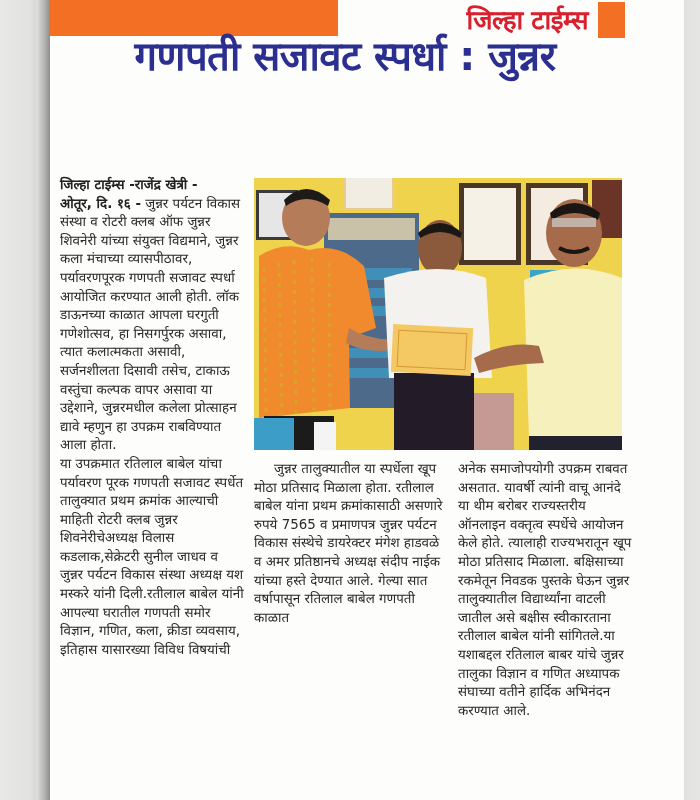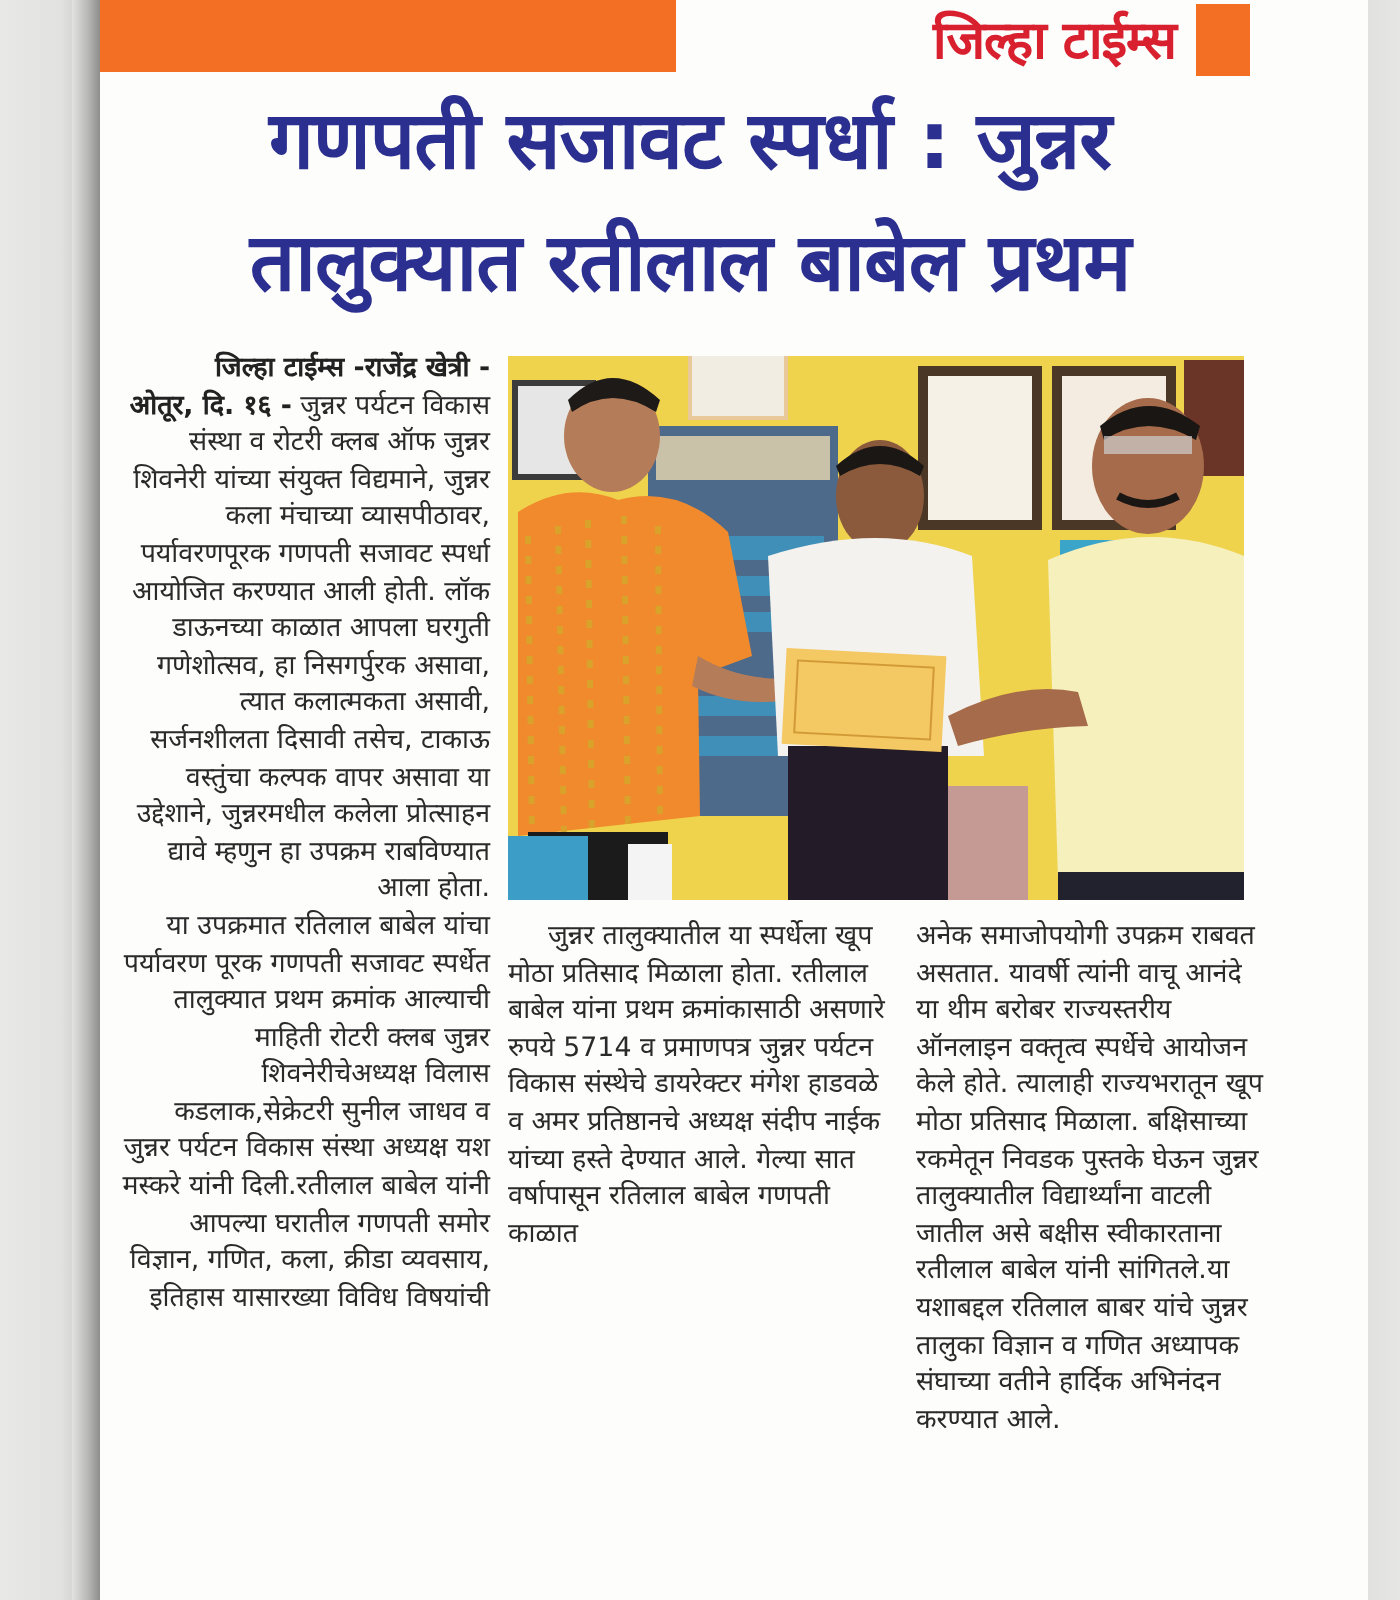--- a/index.html
+++ b/index.html
@@ -41,30 +41,30 @@
     padding-right: 8px; box-sizing: border-box;
     color: #d8202f; font-family: "DejaVu Sans", sans-serif;
     font-weight: bold; font-size: 26px; letter-spacing: -0.5px;
   }
   .headline {
     position: absolute; left: 0; width: 590px; text-align: center;
     color: #2b2f8f; font-family: "DejaVu Sans", sans-serif; font-weight: bold;
     font-size: 40px; line-height: 56px; letter-spacing: -0.5px;
     white-space: nowrap;
   }
-  .hl1 { top: 43px; }
+  .hl1 { top: 28px; }
   .hl2 { top: 104px; }
 
   .col {
     position: absolute;
     font-family: "DejaVu Sans", sans-serif;
     color: #2a2a2a; font-size: 13.4px; line-height: 18.6px;
   }
   .col p { margin: 0; }
-  .col1 { left: 10px; top: 176px; width: 185px; text-align: right; }
+  .col1 { left: 10px; top: 176px; width: 185px; }
   .col2 { left: 204px; top: 460px; width: 196px; }
   .col3 { left: 408px; top: 460px; width: 176px; }
   .byline { font-weight: bold; color: #222; }
   .indent { text-indent: 20px; }
 
   .photo {
     position: absolute; left: 204px; top: 178px; width: 368px; height: 272px;
     overflow: hidden; background: #f1d44a;
   }
   .photo svg { display: block; }
@@ -75,21 +75,20 @@
 <div class="stage">
   <div class="left-shadow"></div>
   <div class="right-bg"></div>
 
   <div class="paper">
     <div class="orange-band"></div>
     <div class="masthead">जिल्हा टाईम्स</div>
     <div class="orange-sq"></div>
 
     <div class="headline hl1">गणपती सजावट स्पर्धा : जुन्नर</div>
-    <div class="headline hl2">तालुक्यात रतीलाल बाबेल प्रथम</div>
 
     <div class="col col1">
       <p>
         <span class="byline paper-name">जिल्हा टाईम्स</span><span class="byline"> -राजेंद्र खेत्री -</span><br>
         <span class="byline">ओतूर, दि. १६ -</span><span> जुन्नर पर्यटन विकास संस्था व रोटरी क्लब ऑफ जुन्नर शिवनेरी यांच्या संयुक्त विद्यमाने, जुन्नर कला मंचाच्या व्यासपीठावर, पर्यावरणपूरक गणपती सजावट स्पर्धा आयोजित करण्यात आली होती. लॉक डाऊनच्या काळात आपला घरगुती गणेशोत्सव, हा निसगर्पुरक असावा, त्यात कलात्मकता असावी, सर्जनशीलता दिसावी तसेच, टाकाऊ वस्तुंचा कल्पक वापर असावा या उद्देशाने, जुन्नरमधील कलेला प्रोत्साहन द्यावे म्हणुन हा उपक्रम राबविण्यात आला होता.</span>
       </p>
       <p>या उपक्रमात रतिलाल बाबेल यांचा पर्यावरण पूरक गणपती सजावट स्पर्धेत तालुक्यात प्रथम क्रमांक आल्याची माहिती रोटरी क्लब जुन्नर शिवनेरीचेअध्यक्ष विलास कडलाक,सेक्रेटरी सुनील जाधव व जुन्नर पर्यटन विकास संस्था अध्यक्ष यश मस्करे यांनी दिली.रतीलाल बाबेल यांनी आपल्या घरातील गणपती समोर विज्ञान, गणित, कला, क्रीडा व्यवसाय, इतिहास यासारख्या विविध विषयांची</p>
     </div>
 
     <div class="photo">
@@ -138,20 +137,20 @@
         <path d="M270 102 Q320 80 368 100 L368 262 L275 262 Z" fill="#f6f0bc"></path>
         <path d="M220 180 Q255 162 285 168 L290 185 Q255 186 225 195 Z" fill="#a66b4a"></path>
         <rect x="275" y="258" width="93" height="14" fill="#22222e"></rect>
 
         <rect x="0" y="240" width="40" height="32" fill="#3c9dc7"></rect>
         <rect x="60" y="244" width="22" height="28" fill="#f4f4f4"></rect>
       </svg>
     </div>
 
     <div class="col col2">
-      <p class="indent">जुन्नर तालुक्यातील या स्पर्धेला खूप मोठा प्रतिसाद मिळाला होता. रतीलाल बाबेल यांना प्रथम क्रमांकासाठी असणारे रुपये 5714 व प्रमाणपत्र जुन्नर पर्यटन विकास संस्थेचे डायरेक्टर मंगेश हाडवळे व अमर प्रतिष्ठानचे अध्यक्ष संदीप नाईक यांच्या हस्ते देण्यात आले. गेल्या सात वर्षापासून रतिलाल बाबेल गणपती काळात</p>
+      <p class="indent">जुन्नर तालुक्यातील या स्पर्धेला खूप मोठा प्रतिसाद मिळाला होता. रतीलाल बाबेल यांना प्रथम क्रमांकासाठी असणारे रुपये 7565 व प्रमाणपत्र जुन्नर पर्यटन विकास संस्थेचे डायरेक्टर मंगेश हाडवळे व अमर प्रतिष्ठानचे अध्यक्ष संदीप नाईक यांच्या हस्ते देण्यात आले. गेल्या सात वर्षापासून रतिलाल बाबेल गणपती काळात</p>
     </div>
 
     <div class="col col3">
       <p>अनेक समाजोपयोगी उपक्रम राबवत असतात. यावर्षी त्यांनी वाचू आनंदे या थीम बरोबर राज्यस्तरीय ऑनलाइन वक्तृत्व स्पर्धेचे आयोजन केले होते. त्यालाही राज्यभरातून खूप मोठा प्रतिसाद मिळाला. बक्षिसाच्या रकमेतून निवडक पुस्तके घेऊन जुन्नर तालुक्यातील विद्यार्थ्यांना वाटली जातील असे बक्षीस स्वीकारताना रतीलाल बाबेल यांनी सांगितले.या यशाबद्दल रतिलाल बाबर यांचे जुन्नर तालुका विज्ञान व गणित अध्यापक संघाच्या वतीने हार्दिक अभिनंदन करण्यात आले.</p>
     </div>
   </div>
 </div>
 
 </body></html>

